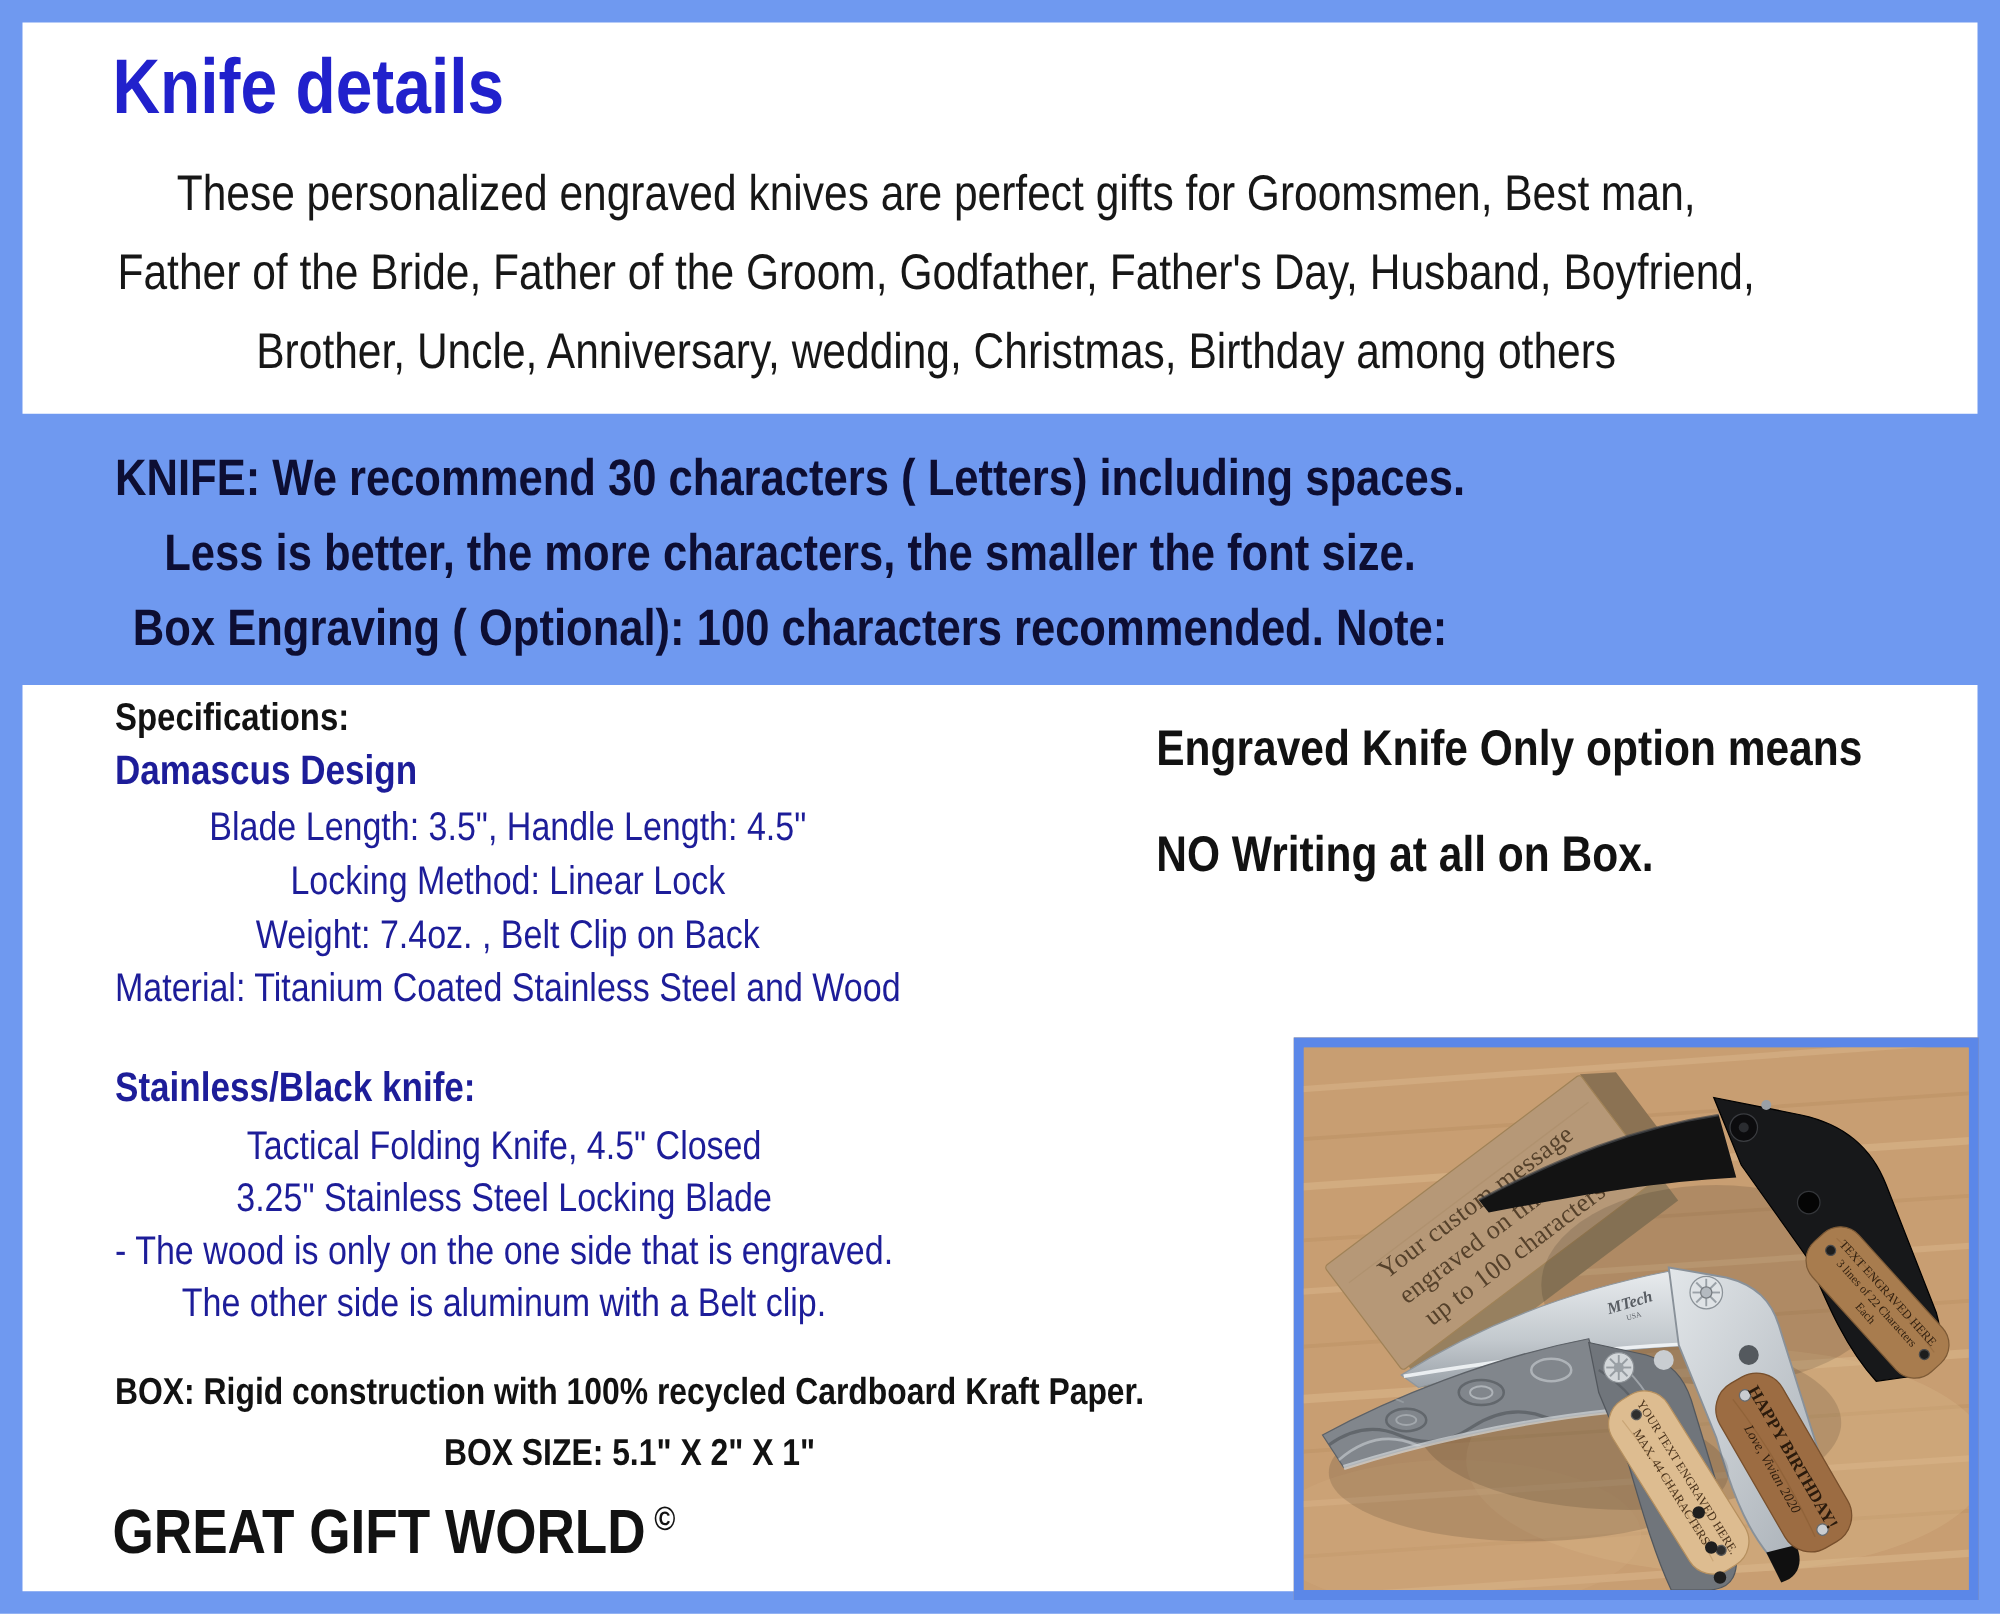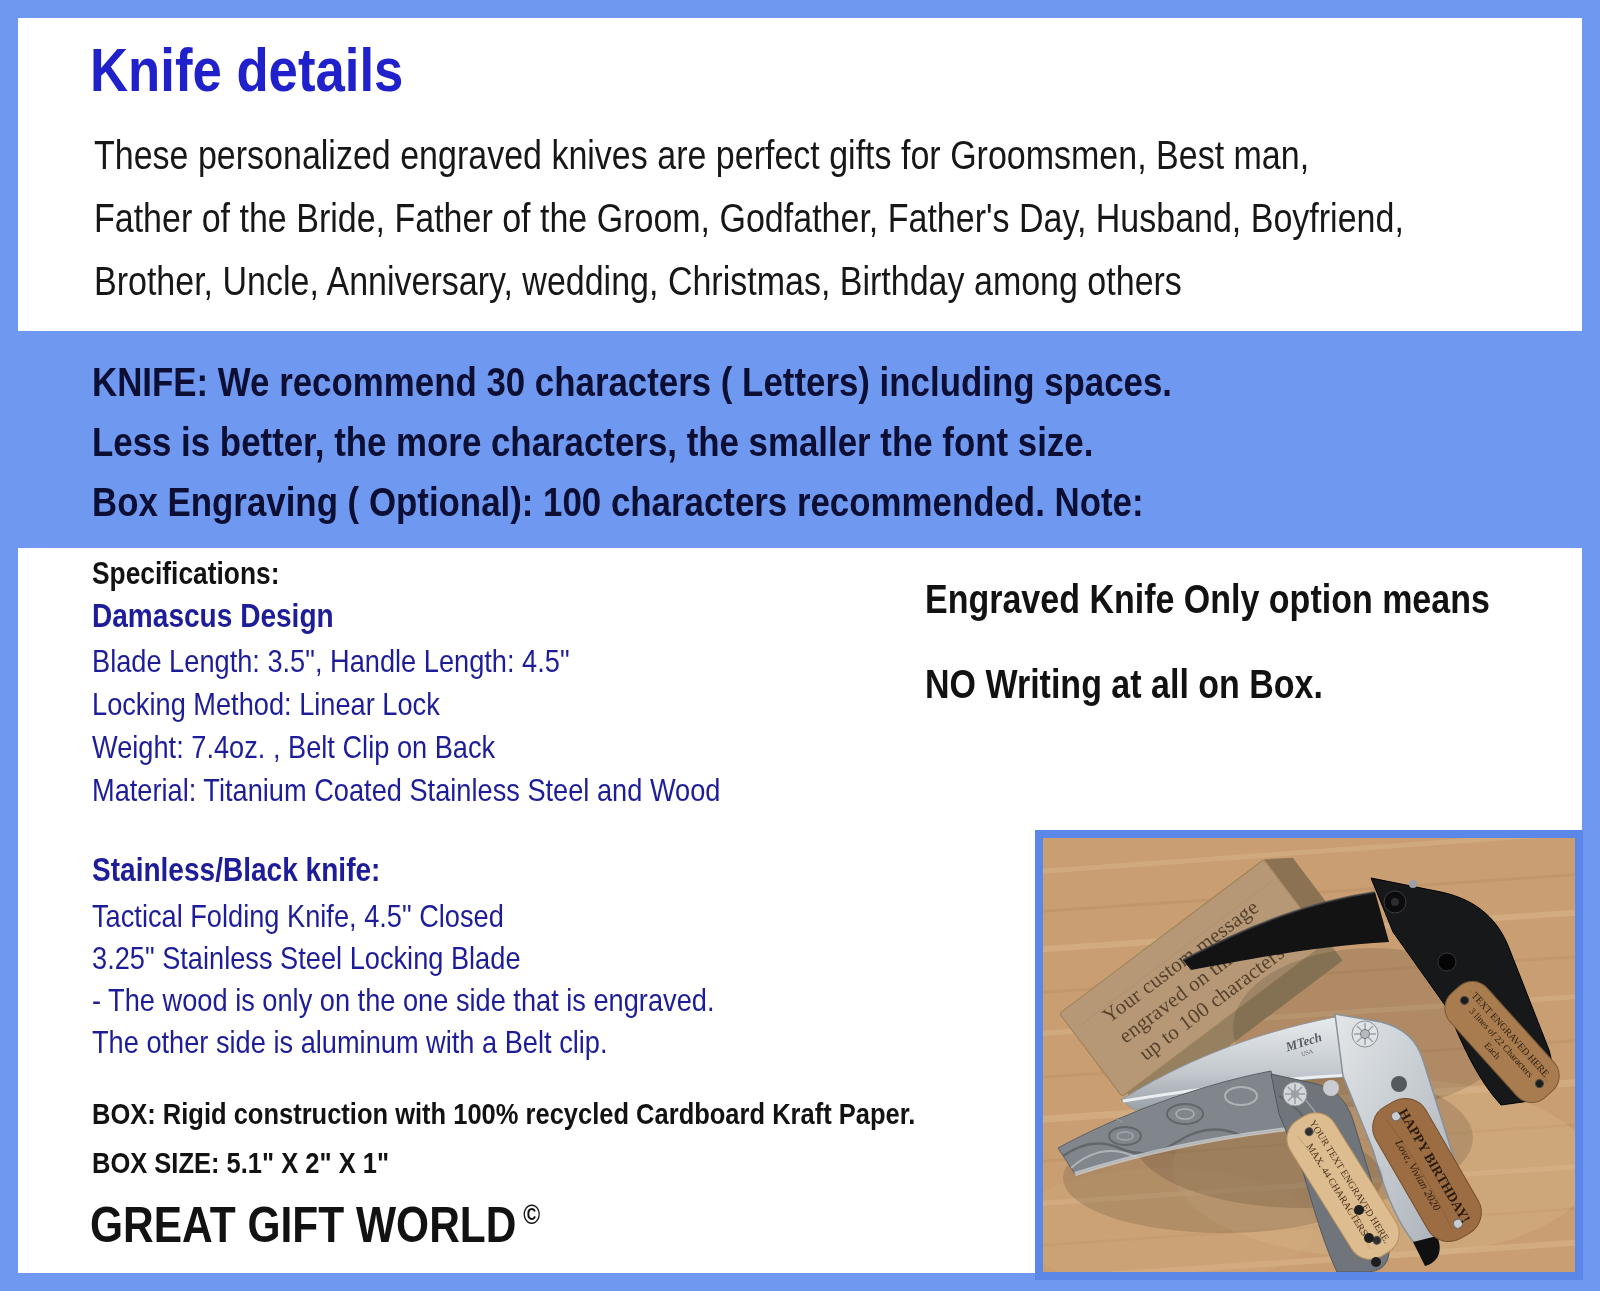--- a/index.html
+++ b/index.html
@@ -1,18 +1,18 @@
 <!DOCTYPE html>
 <html><head>
 <meta charset="utf-8">
 <style>
   html,body{margin:0;padding:0;}
   body{width:1600px;height:1291px;position:relative;background:#6f99f0;
        font-family:"Liberation Sans",sans-serif;overflow:hidden;}
-  #scene{position:absolute;inset:0;}
+  #scene{position:absolute;inset:0;text-align:center;}
   .panel{position:absolute;background:#ffffff;}
   #panel-top{left:18px;top:18px;width:1564px;height:313px;}
   #panel-main{left:18px;top:548px;width:1564px;height:725px;}
   .cond{transform:scaleX(.85);transform-origin:0 0;white-space:nowrap;}
   .abs{position:absolute;}
   #title{left:90px;top:34px;font-size:62px;font-weight:700;color:#2121cc;margin:0;}
   #intro{left:94px;top:124px;font-size:40px;line-height:63px;color:#171717;}
   #band{left:92px;top:352px;font-size:41px;line-height:60px;font-weight:700;color:#0d0e33;}
   #spec-heading{left:92px;top:556px;font-size:31px;font-weight:700;color:#121212;}
   #damascus-title{left:92px;top:597px;font-size:33px;font-weight:700;color:#1d1d99;}

